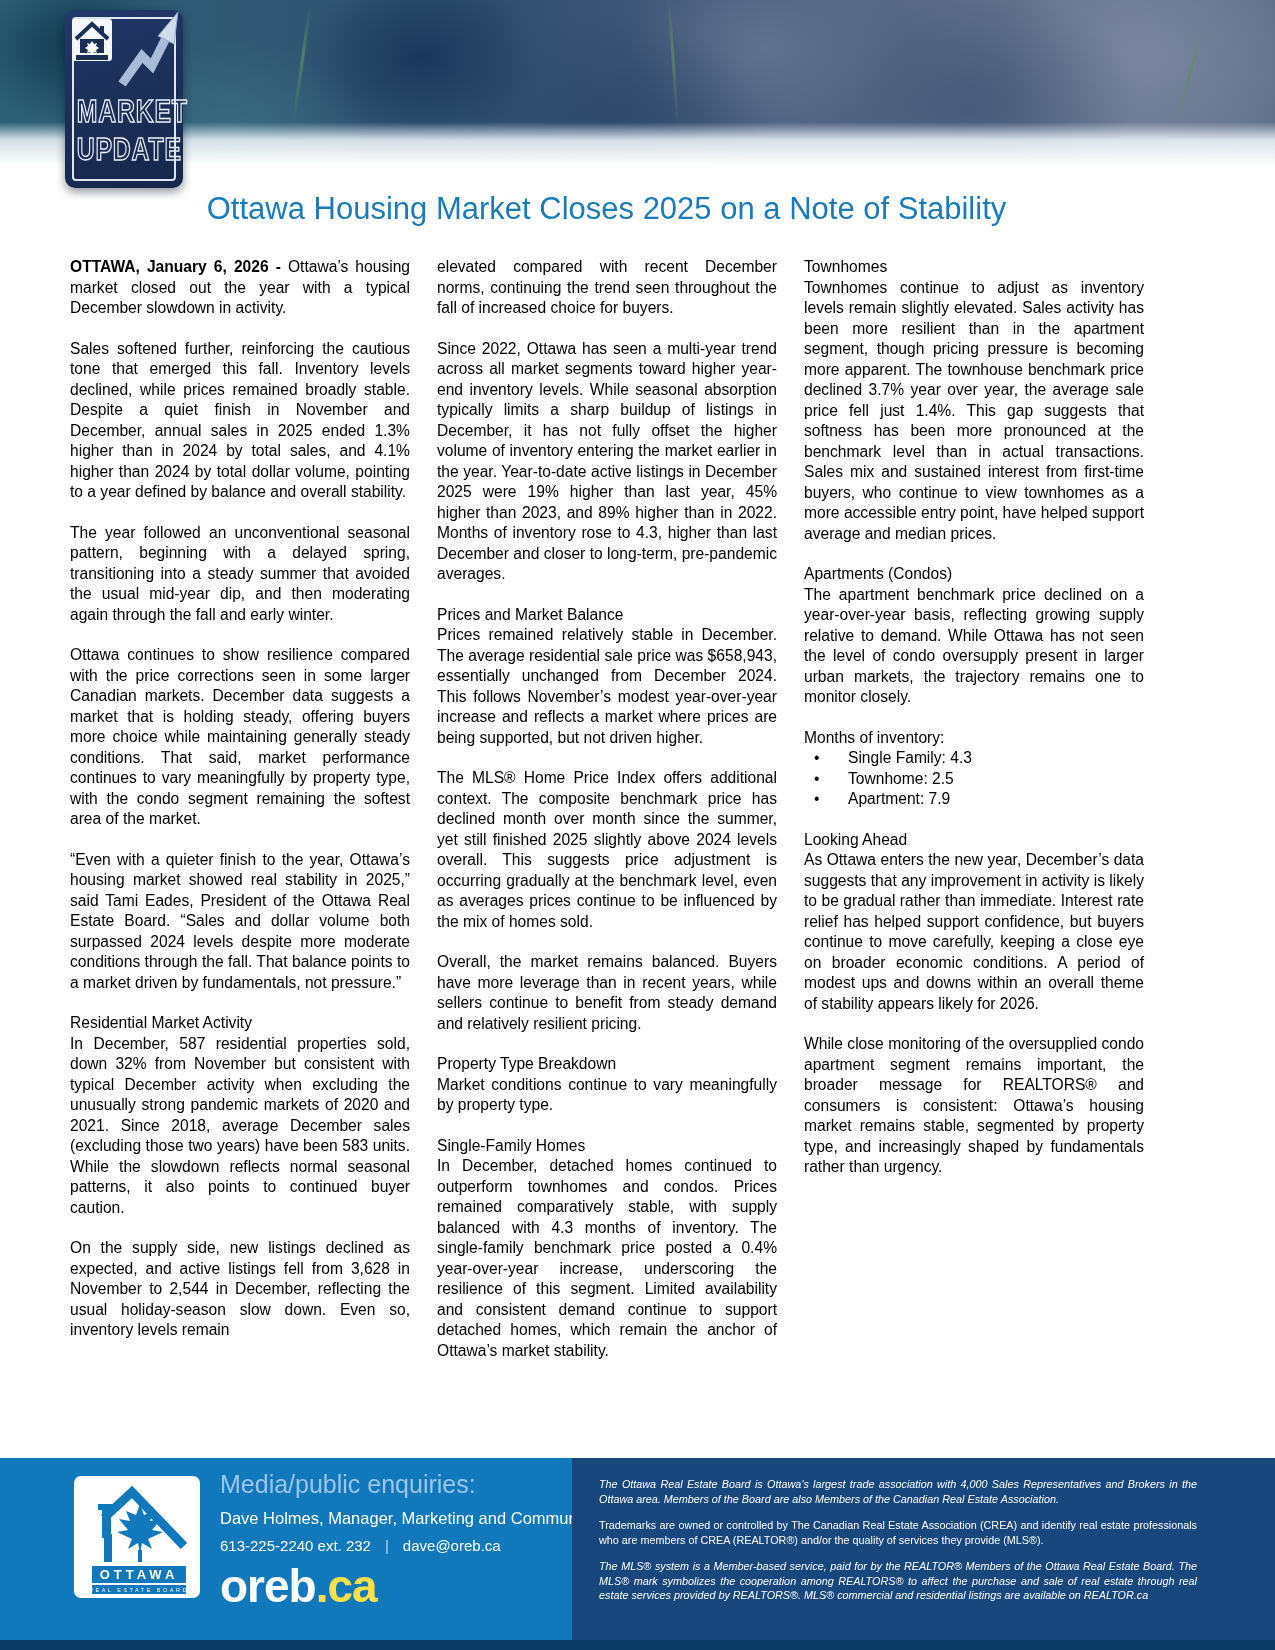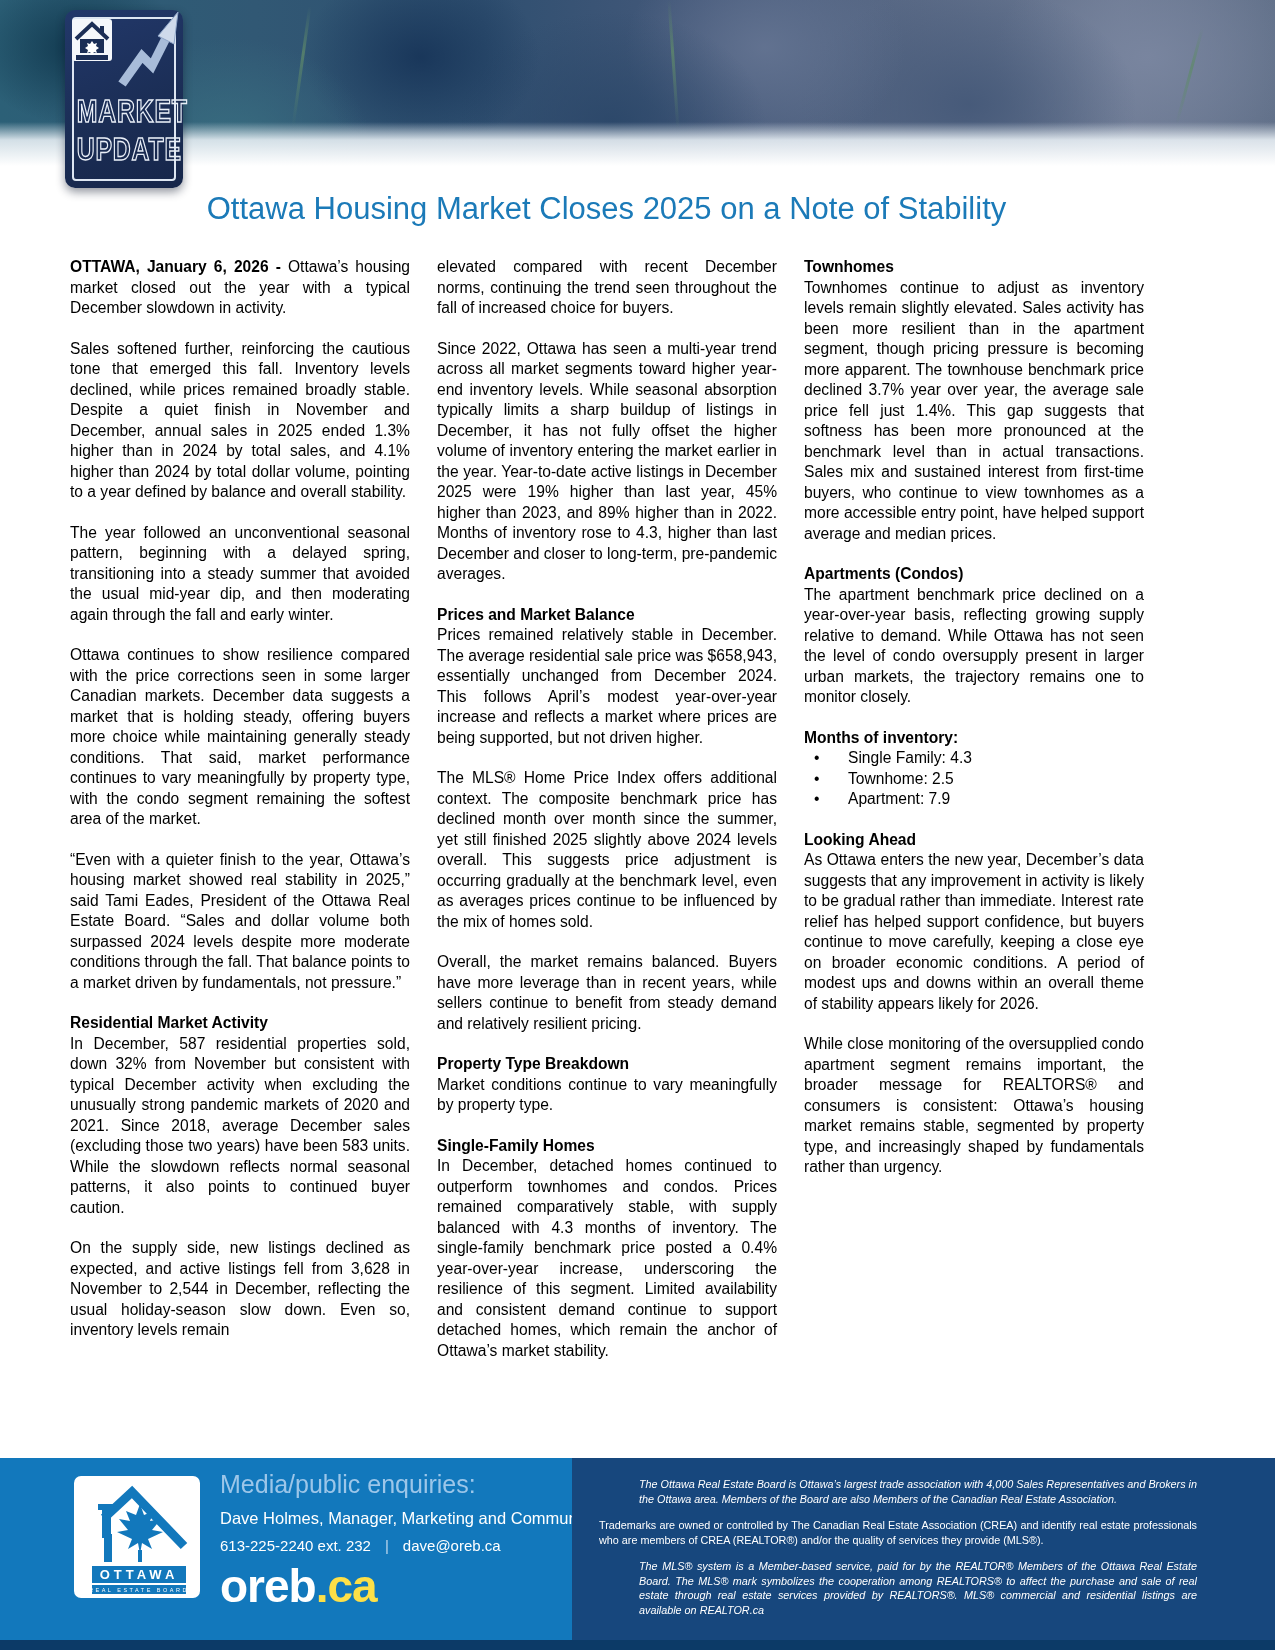--- a/index.html
+++ b/index.html
@@ -41,31 +41,31 @@
     -webkit-text-stroke:1.4px #e9eff8;transform:scaleX(0.80);}
   .badge-word.w1{top:86px;}
   .badge-word.w2{top:124px;}
   
   .title{position:absolute;top:191px;left:0;width:1213px;margin:0;text-align:center;
     font-size:31px;font-weight:400;color:#1b7ab8;}
   
   .columns{position:absolute;left:70px;top:257px;width:1075px;display:flex;gap:27px;}
   .col{width:340px;font-size:15.6px;line-height:20.5px;text-align:justify;}
   .para{margin:0 0 20px 0;}
-  .heading{margin:0;font-weight:bold;text-align:left;}
+  .heading{margin:0;font-weight:normal;text-align:left;}
   .bold{font-weight:bold;}
   .bullets{margin:0 0 20px 0;}
   .bullet-row{display:flex;text-align:left;}
   .bullet-glyph{width:44px;padding-left:10px;box-sizing:border-box;}
   
   .footer{position:absolute;left:0;top:1458px;width:1275px;height:182px;background:#1278bc;}
   .footer-right{position:absolute;left:572px;top:0;width:703px;height:182px;background:#17477d;
     box-sizing:border-box;padding:19px 78px 0 27px;}
   .legal{margin:0 0 12px 0;font-size:10.8px;line-height:14.5px;color:#ffffff;text-align:justify;}
-  .legal.italic{font-style:italic;margin-left:40px;}
+  .legal.italic{font-style:italic;}
   .oreb-logo{position:absolute;left:74px;top:18px;}
   .contact{position:absolute;left:220px;top:12px;color:#ffffff;}
   .media-heading{font-size:25px;color:#9cc6e9;margin:0 0 10px 0;font-weight:400;}
   .contact-name{font-size:16.5px;margin:0 0 9px 0;}
   .contact-line{font-size:15px;margin:0;}
   .pipe{color:#bcd7ee;margin:0 14px;}
   .site{margin:9px 0 0 0;font-size:46px;font-weight:bold;letter-spacing:-1px;line-height:1;}
   .site .tld{color:#fde047;}
   .bottom-strip{position:absolute;left:0;top:1640px;width:1275px;height:10px;background:#0c3a67;}
 </style>
@@ -112,21 +112,21 @@
     <p class="para">“Even with a quieter finish to the year, Ottawa’s housing market showed real stability in 2025,” said Tami Eades, President of the Ottawa Real Estate Board. “Sales and dollar volume both surpassed 2024 levels despite more moderate conditions through the fall. That balance points to a market driven by fundamentals, not pressure.”</p>
     <p class="heading">Residential Market Activity</p>
     <p class="para">In December, 587 residential properties sold, down 32% from November but consistent with typical December activity when excluding the unusually strong pandemic markets of 2020 and 2021. Since 2018, average December sales (excluding those two years) have been 583 units. While the slowdown reflects normal seasonal patterns, it also points to continued buyer caution.</p>
     <p class="para">On the supply side, new listings declined as expected, and active listings fell from 3,628 in November to 2,544 in December, reflecting the usual holiday-season slow down. Even so, inventory levels remain</p>
   </div>
 
   <div class="col">
     <p class="para">elevated compared with recent December norms, continuing the trend seen throughout the fall of increased choice for buyers.</p>
     <p class="para">Since 2022, Ottawa has seen a multi-year trend across all market segments toward higher year-end inventory levels. While seasonal absorption typically limits a sharp buildup of listings in December, it has not fully offset the higher volume of inventory entering the market earlier in the year. Year-to-date active listings in December 2025 were 19% higher than last year, 45% higher than 2023, and 89% higher than in 2022. Months of inventory rose to 4.3, higher than last December and closer to long-term, pre-pandemic averages.</p>
     <p class="heading">Prices and Market Balance</p>
-    <p class="para">Prices remained relatively stable in December. The average residential sale price was $658,943, essentially unchanged from December 2024. This follows April’s modest year-over-year increase and reflects a market where prices are being supported, but not driven higher.</p>
+    <p class="para">Prices remained relatively stable in December. The average residential sale price was $658,943, essentially unchanged from December 2024. This follows November’s modest year-over-year increase and reflects a market where prices are being supported, but not driven higher.</p>
     <p class="para">The MLS® Home Price Index offers additional context. The composite benchmark price has declined month over month since the summer, yet still finished 2025 slightly above 2024 levels overall. This suggests price adjustment is occurring gradually at the benchmark level, even as averages prices continue to be influenced by the mix of homes sold.</p>
     <p class="para">Overall, the market remains balanced. Buyers have more leverage than in recent years, while sellers continue to benefit from steady demand and relatively resilient pricing.</p>
     <p class="heading">Property Type Breakdown</p>
     <p class="para">Market conditions continue to vary meaningfully by property type.</p>
     <p class="heading">Single-Family Homes</p>
     <p class="para">In December, detached homes continued to outperform townhomes and condos. Prices remained comparatively stable, with supply balanced with 4.3 months of inventory. The single-family benchmark price posted a 0.4% year-over-year increase, underscoring the resilience of this segment. Limited availability and consistent demand continue to support detached homes, which remain the anchor of Ottawa’s market stability.</p>
   </div>
 
   <div class="col">
     <p class="heading">Townhomes</p>

